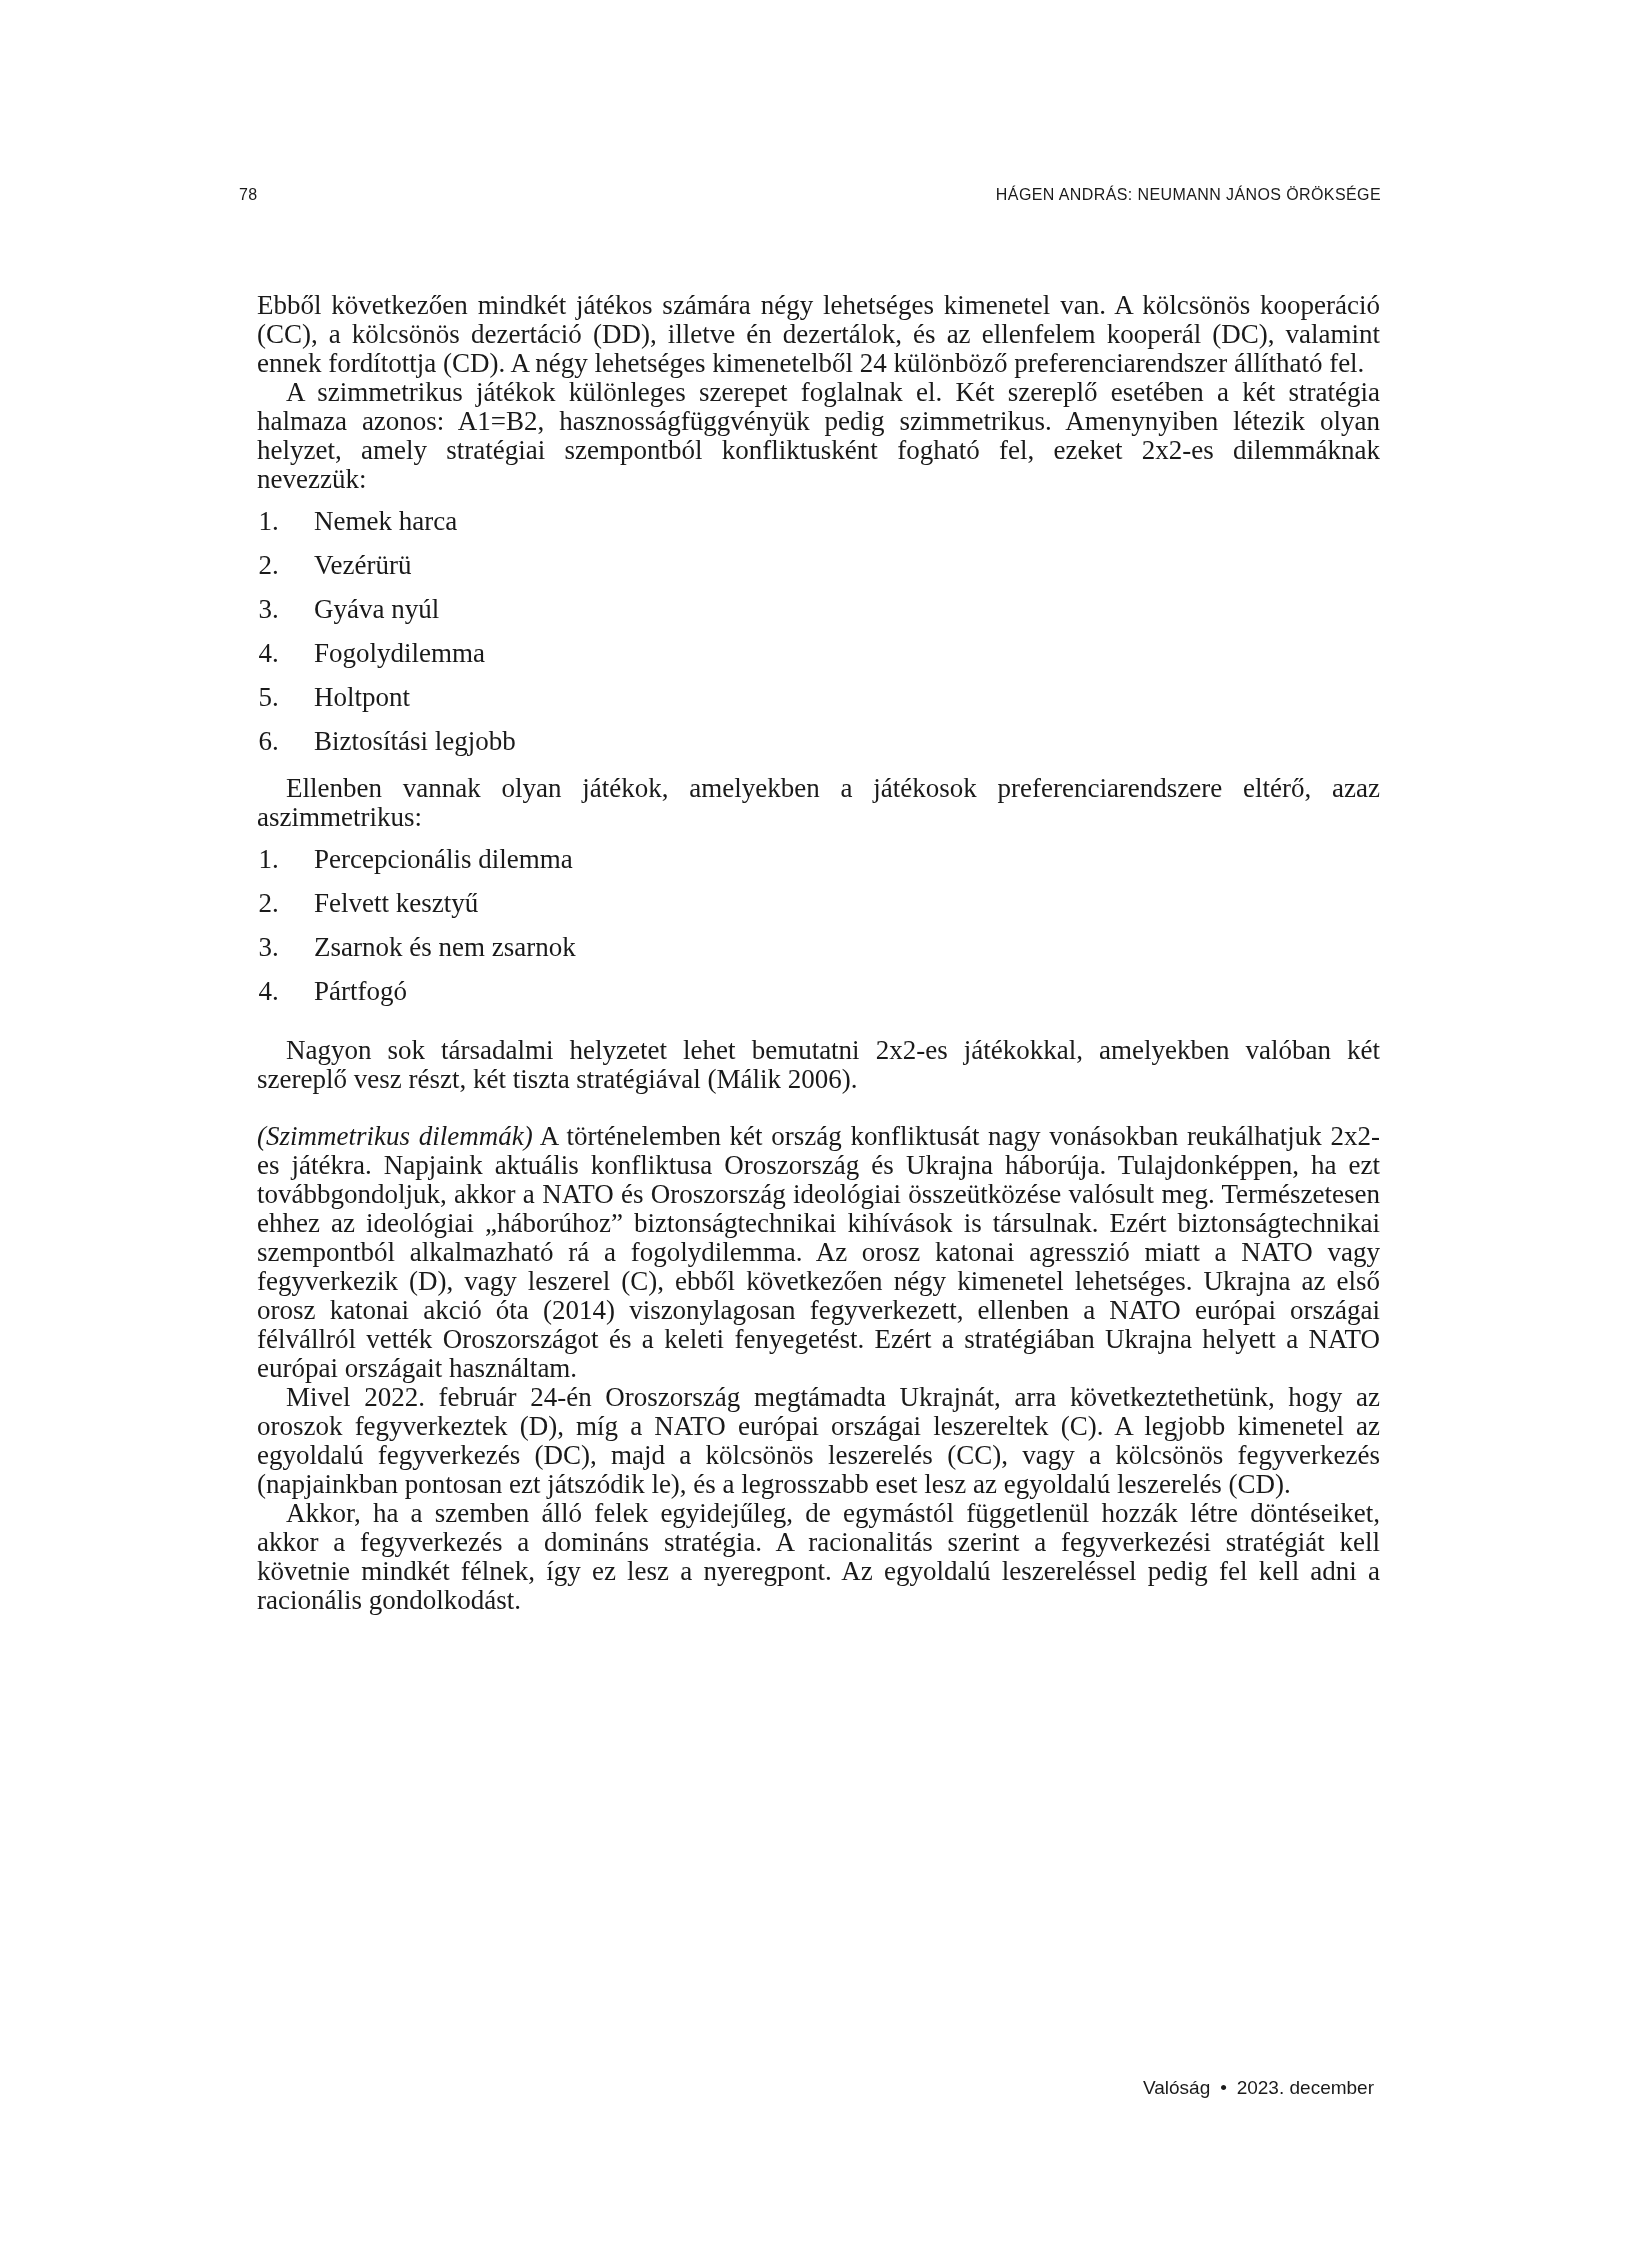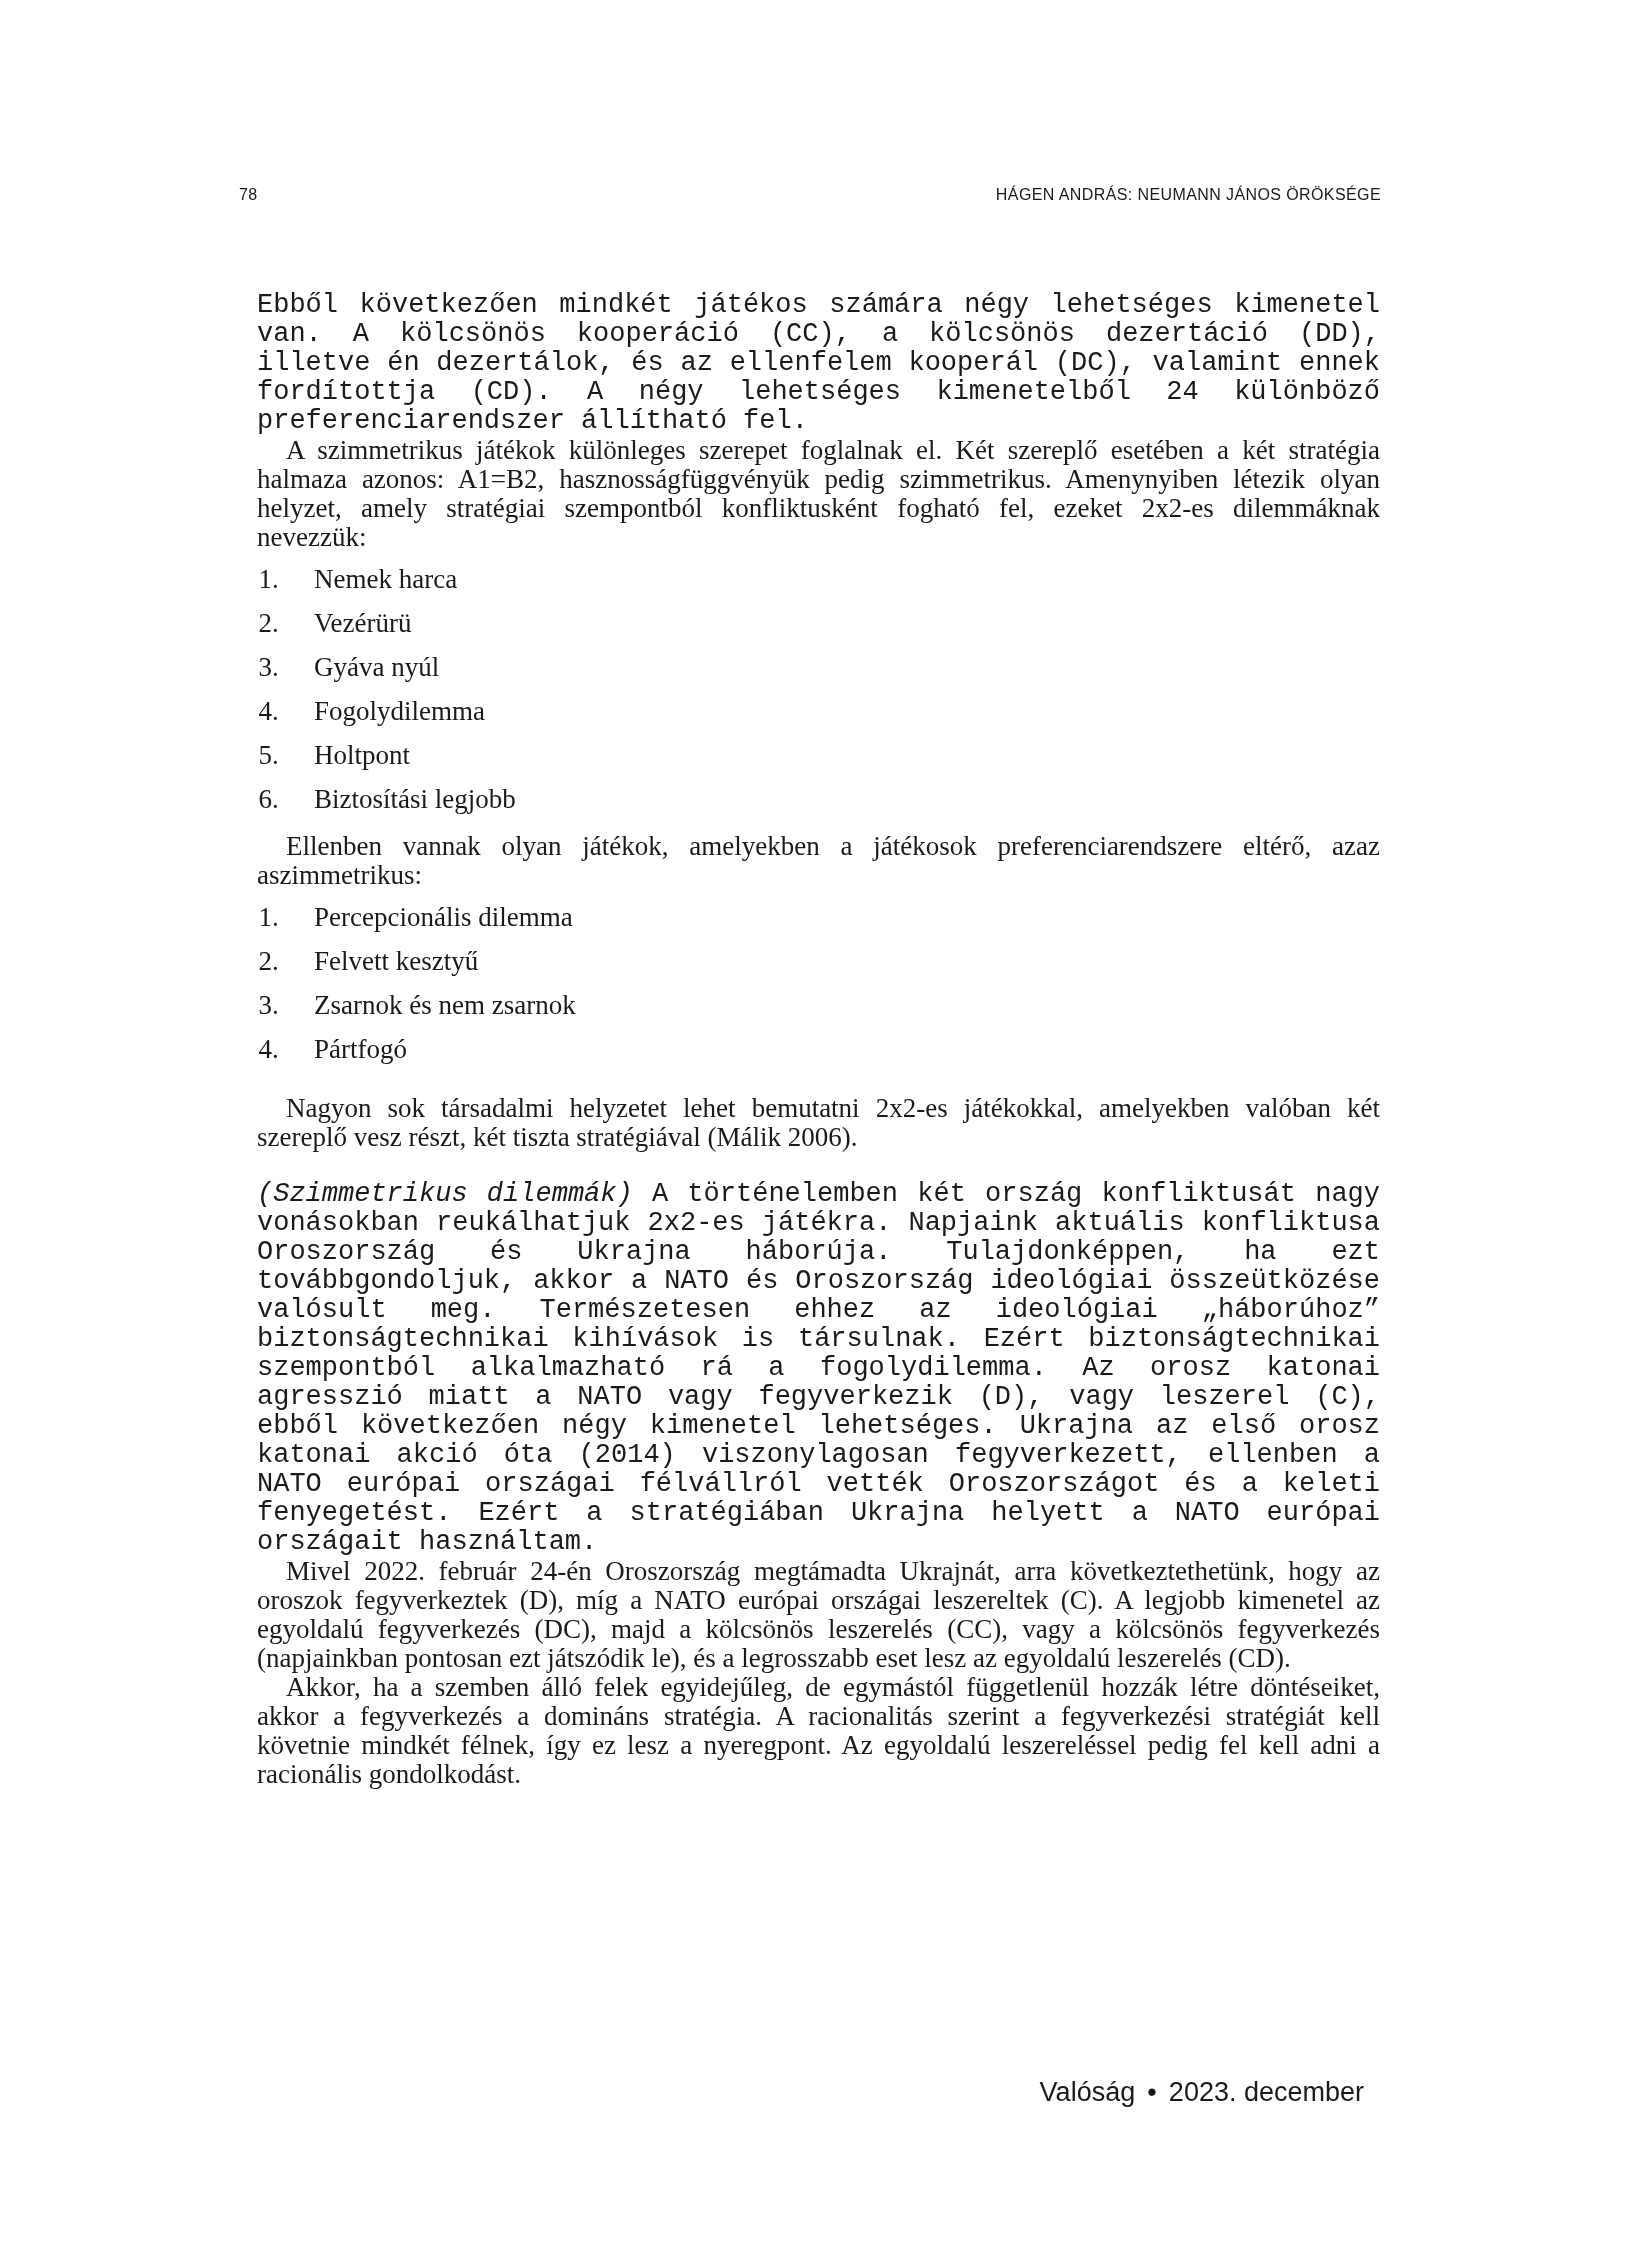--- a/index.html
+++ b/index.html
@@ -54,21 +54,20 @@
   .body-text p {
     margin: 0;
     text-align: justify;
     hyphens: manual;
   }
   .body-text p.indent {
     text-indent: 29px;
   }
   .body-text p.noindent {
     text-indent: 0;
-    font-family: Liberation Mono, monospace;
   }
   .body-text p.gap-before {
     margin-top: 28px;
   }
   ol.numbered {
     list-style: none;
     margin: 0;
     padding: 0;
   }
   ol.numbered.sym {
@@ -92,23 +91,23 @@
   ol.numbered li .label {
     position: absolute;
     left: 57px;
     top: 0;
     white-space: nowrap;
   }
   .italic { font-style: italic; }
   .footer {
     position: absolute;
     top: 2077px;
-    right: 264px;
+    right: 254px;
     font-family: "Liberation Sans", sans-serif;
-    font-size: 27px;
+    font-size: 19px;
     color: #1a1a1a;
     white-space: nowrap;
   }
   .footer .bullet { padding: 0 4.6px; }
 </style>
 </head>
 <body>
 
 <div class="page">
 

